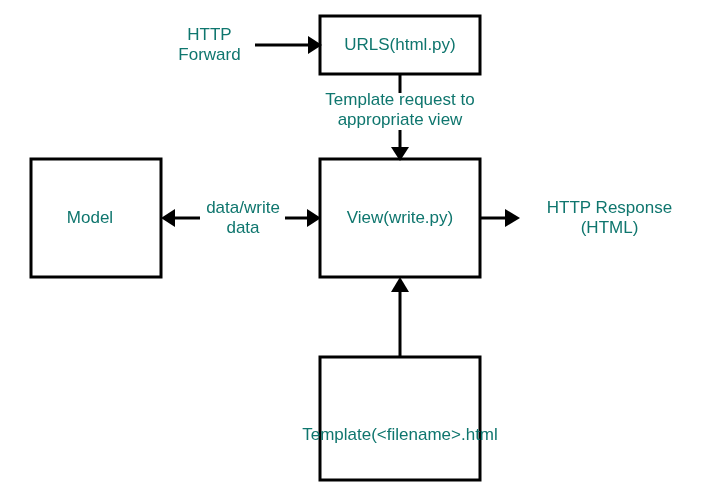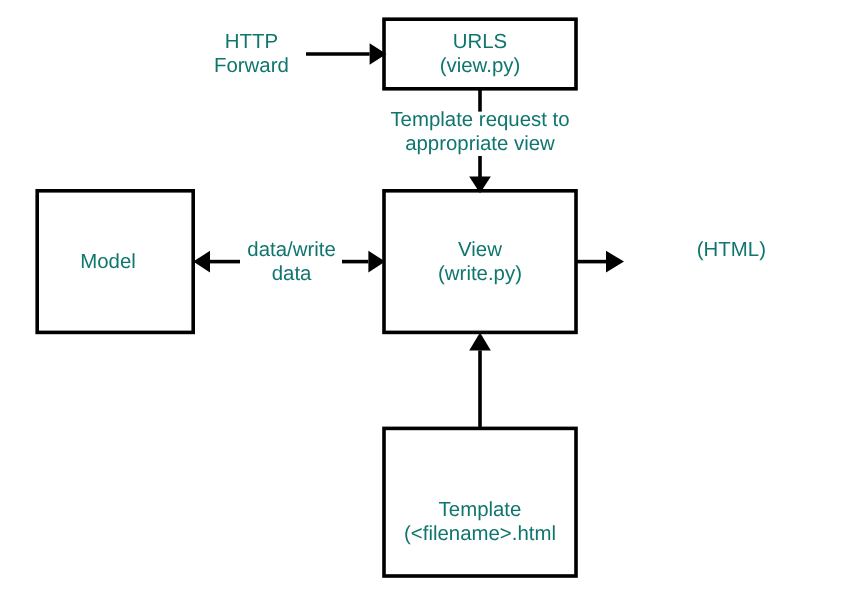--- a/index.html
+++ b/index.html
@@ -46,21 +46,21 @@
     position: absolute;
     text-align: center;
     font-family: "Liberation Sans", sans-serif;
     font-size: 17px;
     line-height: 20px;
     color: #0f766e;
     white-space: nowrap;
   }
   .node-label {
     display: flex;
-    flex-direction: column;
+    flex-direction: row;
     align-items: center;
     justify-content: center;
   }
   .lbl-line { display: block; }
 </style>
 </head>
 <body>
 
 <div id="diagram-root">
 
@@ -98,21 +98,21 @@
     </g>
 
     <g>
       <line class="edge-line" x1="400" y1="357" x2="400" y2="292"></line>
       <polygon class="arrow-head" points="391,292 409,292 400,277"></polygon>
     </g>
   </svg>
 
   <div class="node-label" style="left:320px; top:16px; width:160px; height:58px;">
     <span class="lbl-line">URLS</span>
-    <span class="lbl-line">(view.py)</span>
+    <span class="lbl-line">(html.py)</span>
   </div>
 
   <div class="node-label" style="left:31px; top:159px; width:118px; height:118px;">
     <span class="lbl-line">Model</span>
   </div>
 
   <div class="node-label" style="left:320px; top:159px; width:160px; height:118px;">
     <span class="lbl-line">View</span>
     <span class="lbl-line">(write.py)</span>
   </div>
@@ -131,16 +131,17 @@
     <span class="lbl-line">data/write</span>
     <span class="lbl-line">data</span>
   </div>
 
   <div class="io-label" style="left:152px; top:25px; width:115px;">
     <span class="lbl-line">HTTP</span>
     <span class="lbl-line">Forward</span>
   </div>
 
   <div class="io-label" style="left:527px; top:198px; width:165px;">
+    <span class="lbl-line">HTTP Response</span>
     <span class="lbl-line">(HTML)</span>
   </div>
 
 </div>
 
 </body></html>

